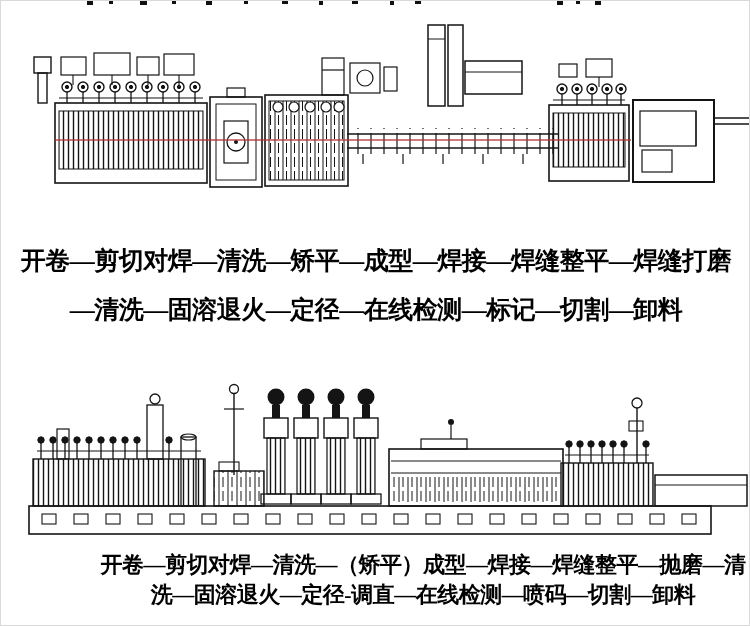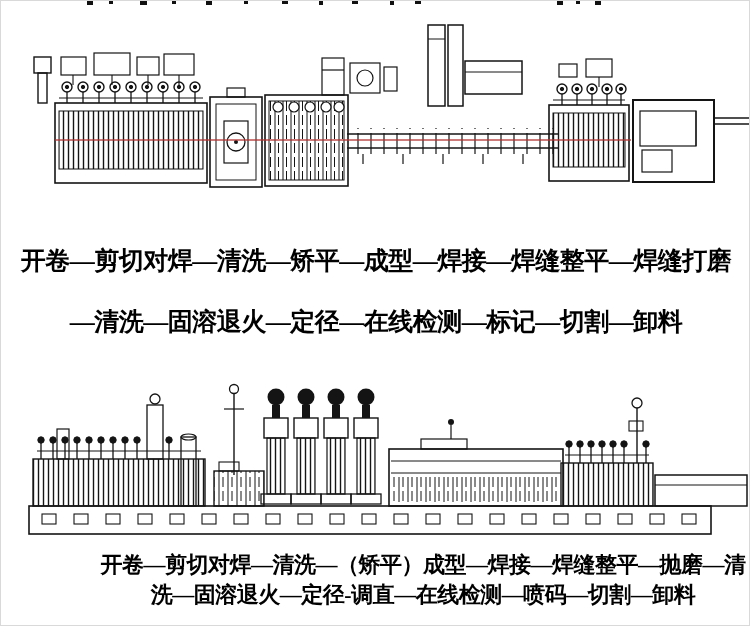--- a/index.html
+++ b/index.html
@@ -15,21 +15,21 @@
   svg{display:block;}
   #svg-top{position:absolute;top:0;left:0;}
   #svg-bottom{position:absolute;top:362px;left:0;}
   .flow{
     position:absolute;left:0;width:750px;
     text-align:center;color:#000;
     font-weight:600;
   }
   .flow p{margin:0;white-space:nowrap;}
   #flow-top{top:243px;font-size:25px;letter-spacing:-0.5px;}
-  #flow-top p + p{margin-top:28px;}
+  #flow-top p + p{margin-top:16px;}
   #flow-bottom{top:549px;font-size:22px;letter-spacing:-0.5px;padding-left:47px;}
   #flow-bottom p + p{}
 </style>
 </head>
 <body>
 
 <div class="page">
 
   <svg id="svg-top" width="750" height="222" viewBox="0 0 750 222">
     <defs>

